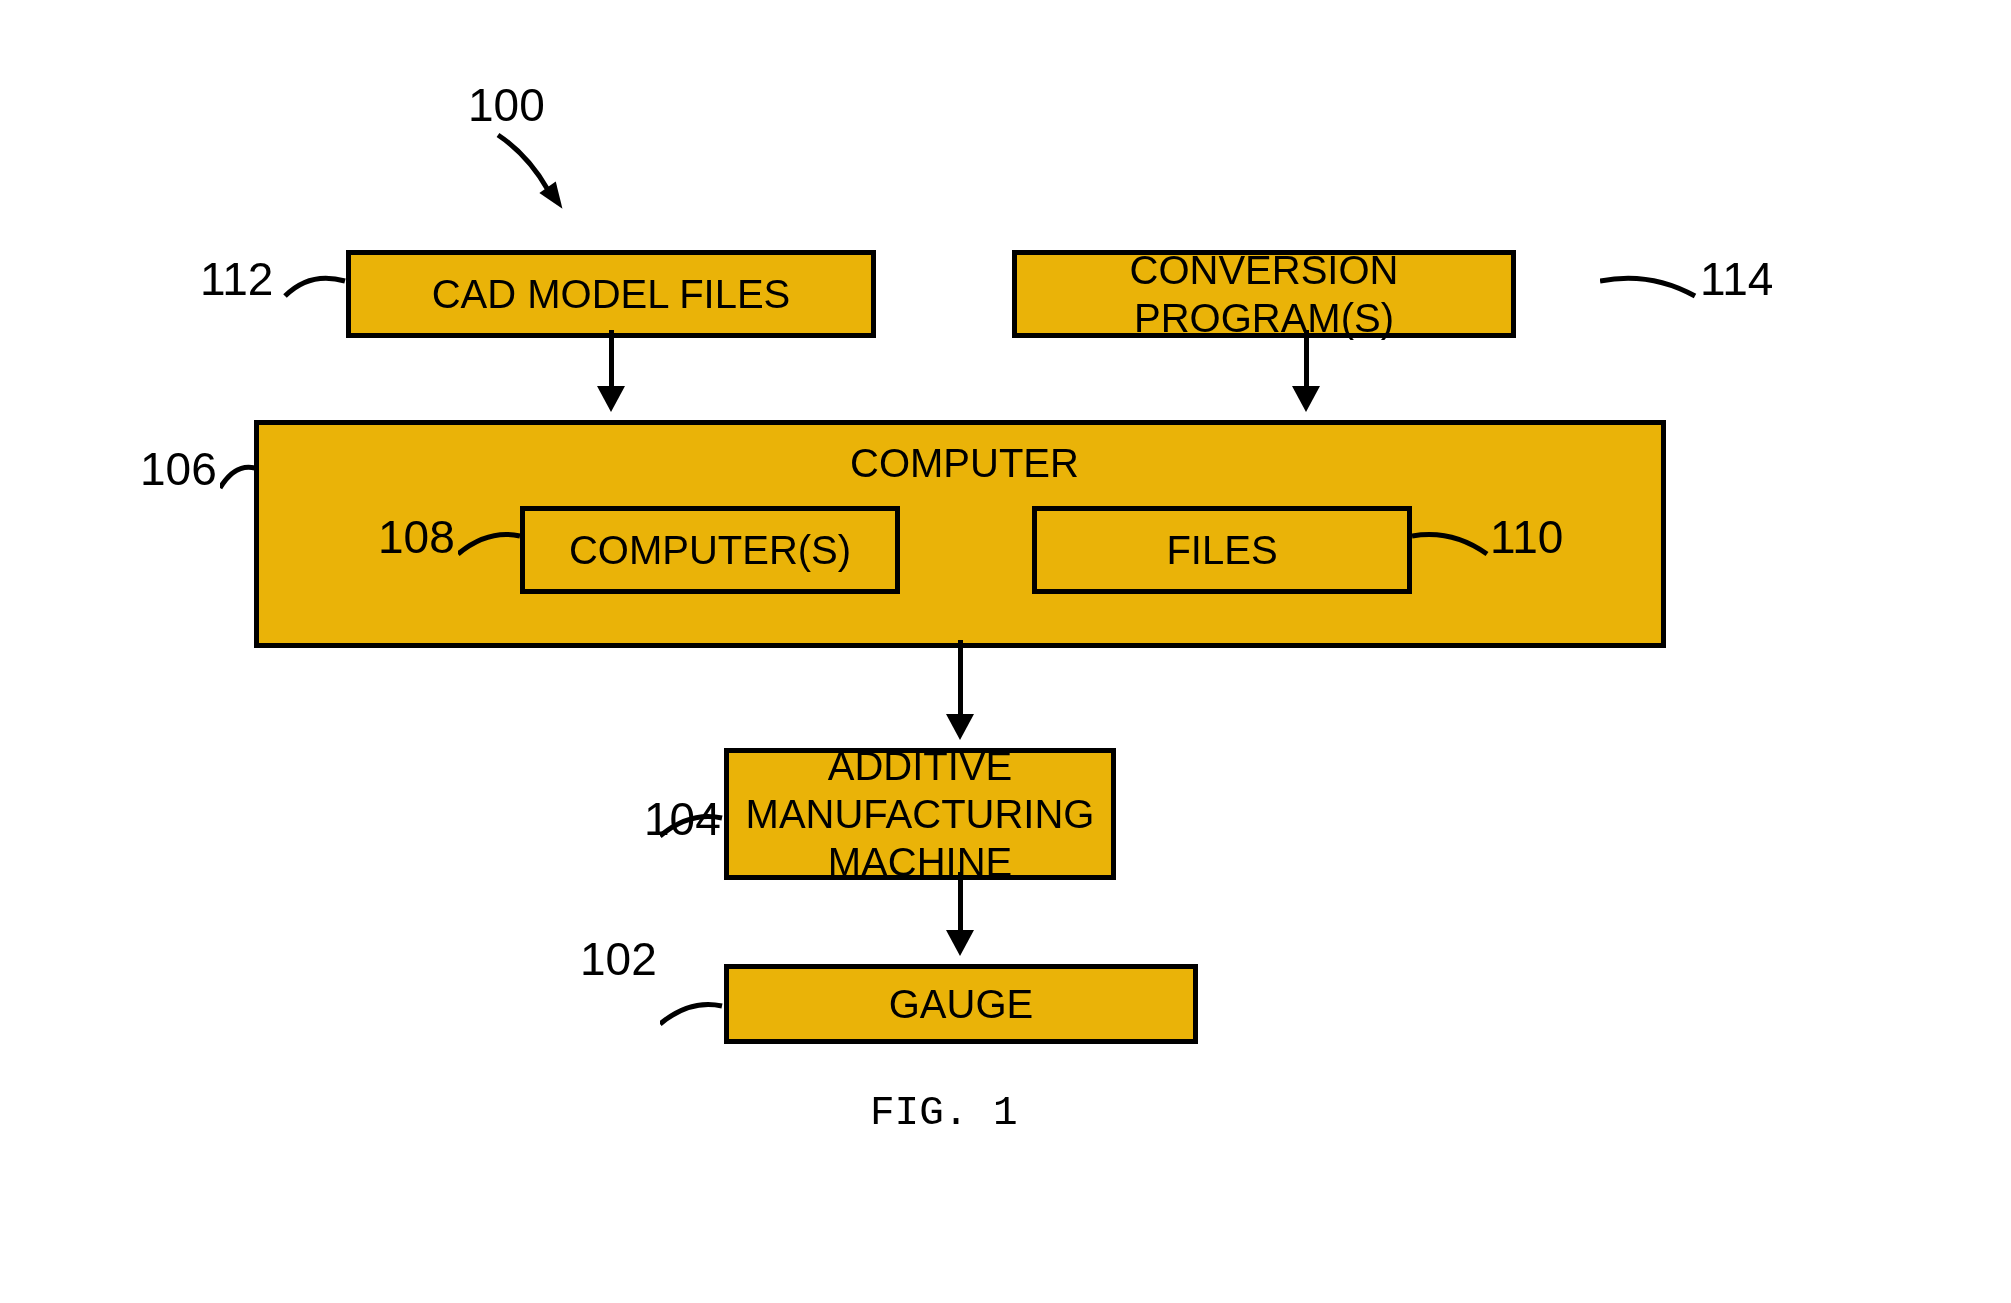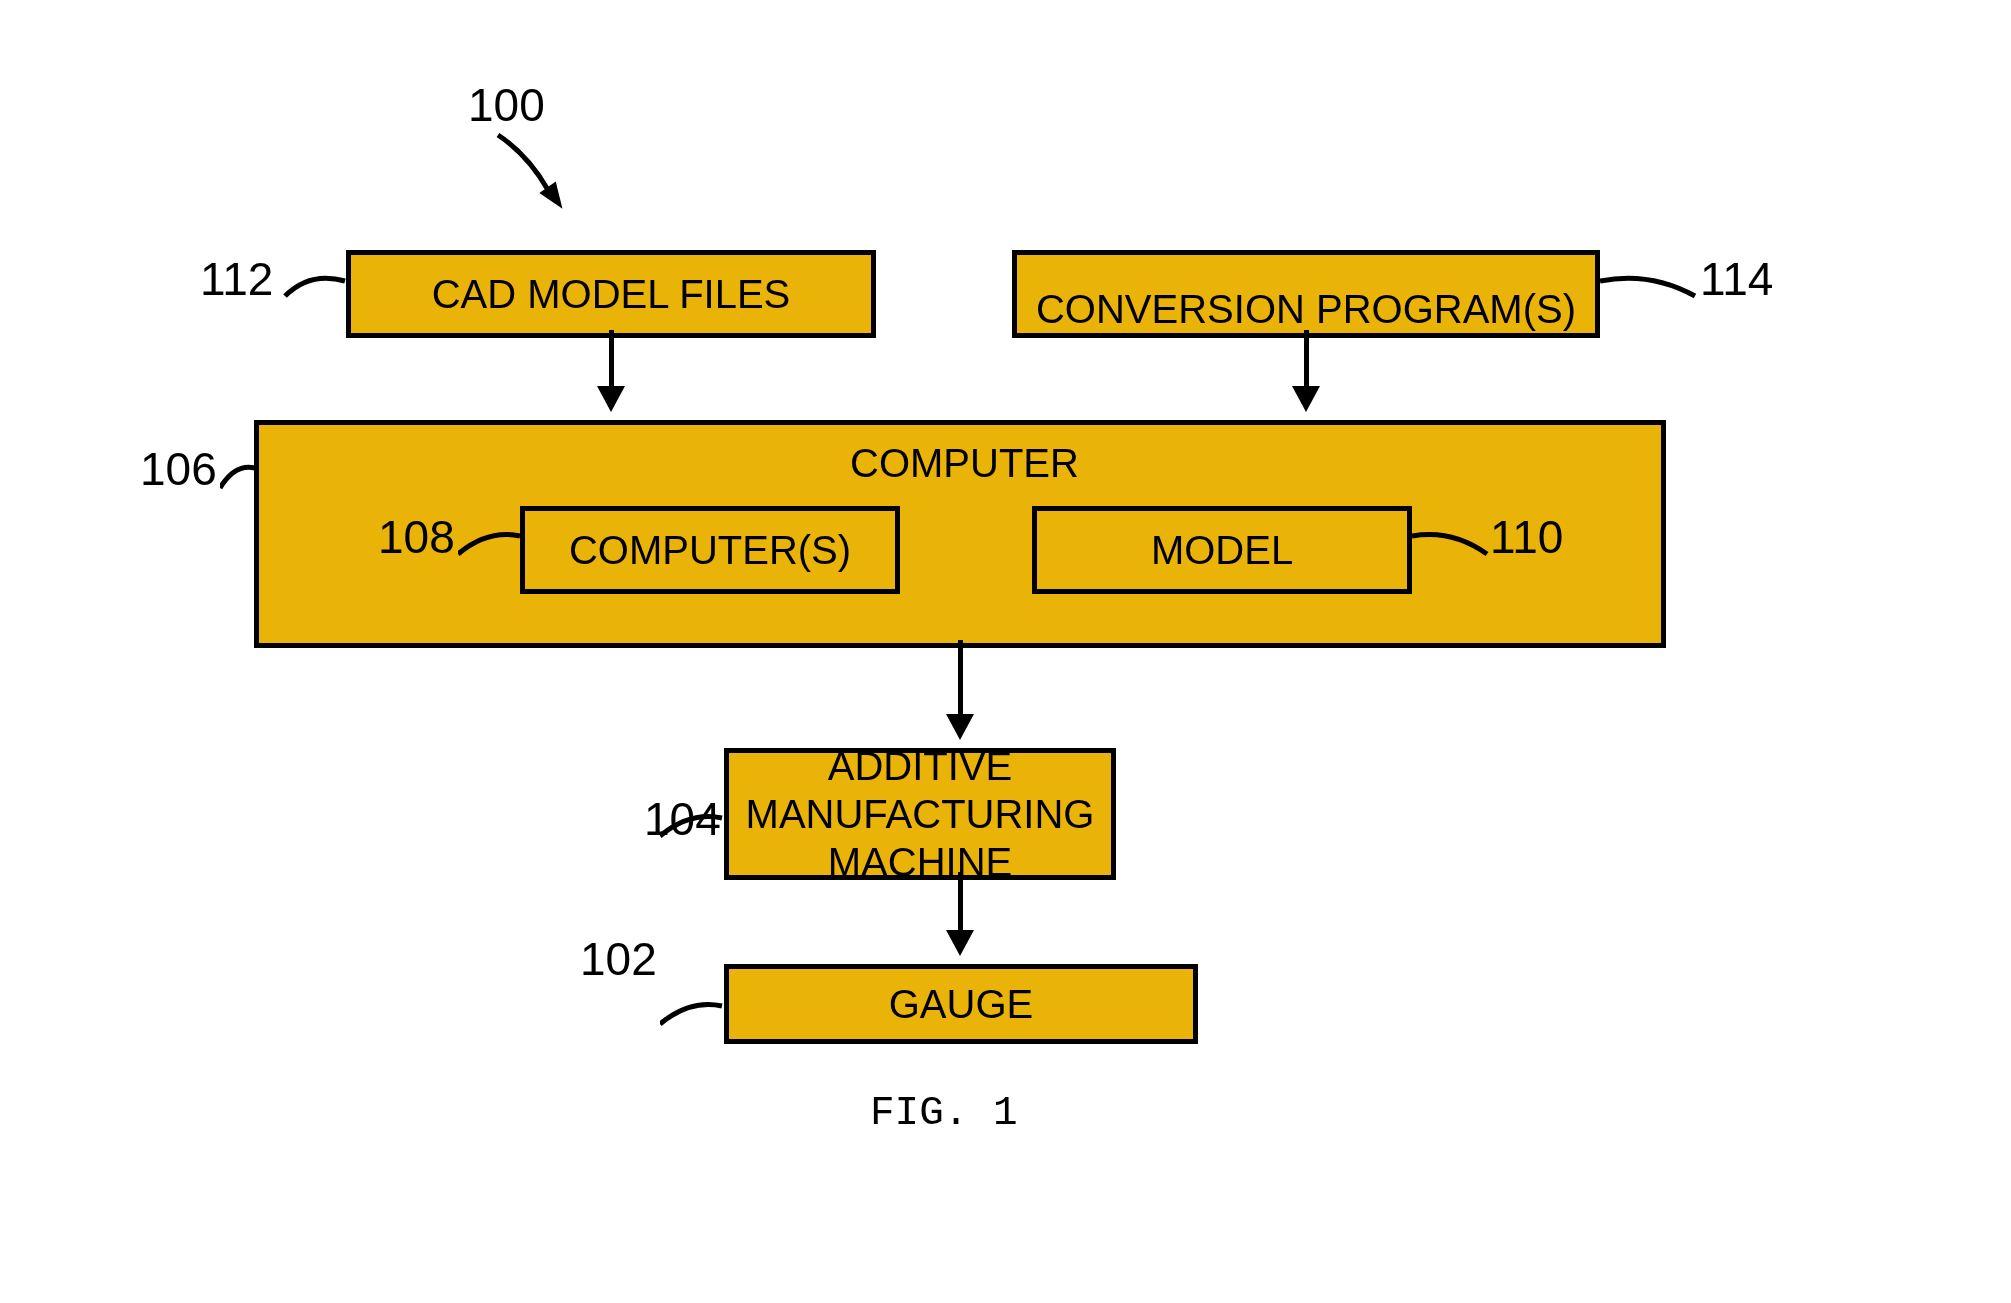--- a/index.html
+++ b/index.html
@@ -78,21 +78,21 @@
 <div class="arrowhead-dr" style="left:545px; top:185px;"></div>
 
 <div class="box" style="left:346px; top:242px; width:530px; height:88px;">
   <span>CAD MODEL FILES</span>
 </div>
 <div class="label" style="left:200px; top:252px;">112</div>
 <svg class="leader" style="left:280px; top:266px;" width="70" height="40">
   <path d="M5 30 Q 30 5 65 15" stroke="#000" stroke-width="5" fill="none"></path>
 </svg>
 
-<div class="box" style="left:1012px; top:242px; width:588px; height:88px;align-items:flex-end;">
+<div class="box" style="left:1012px; top:242px; width:504px; height:88px;">
   <span>CONVERSION PROGRAM(S)</span>
 </div>
 <div class="label" style="left:1700px; top:252px;">114</div>
 <svg class="leader" style="left:1600px; top:266px;" width="100" height="40">
   <path d="M0 15 Q 50 5 95 30" stroke="#000" stroke-width="5" fill="none"></path>
 </svg>
 
 <div class="arrowline" style="left:609px; top:330px; height:60px;"></div>
 <div class="arrowhead-down" style="left:597px; top:386px;"></div>
 
@@ -109,21 +109,21 @@
 
 <div class="box" style="left:520px; top:498px; width:380px; height:88px;">
   <span>COMPUTER(S)</span>
 </div>
 <div class="label" style="left:378px; top:510px;">108</div>
 <svg class="leader" style="left:458px; top:524px;" width="66" height="40">
   <path d="M0 30 Q 30 5 62 12" stroke="#000" stroke-width="5" fill="none"></path>
 </svg>
 
 <div class="box" style="left:1032px; top:498px; width:380px; height:88px;">
-  <span>MODEL</span>
+  <span>FILES</span>
 </div>
 <div class="label" style="left:1490px; top:510px;">110</div>
 <svg class="leader" style="left:1412px; top:524px;" width="78" height="40">
   <path d="M0 12 Q 40 5 75 30" stroke="#000" stroke-width="5" fill="none"></path>
 </svg>
 
 <div class="arrowline" style="left:958px; top:640px; height:78px;"></div>
 <div class="arrowhead-down" style="left:946px; top:714px;"></div>
 
 <div class="box" style="left:724px; top:740px; width:392px; height:132px; padding:0 20px;">

